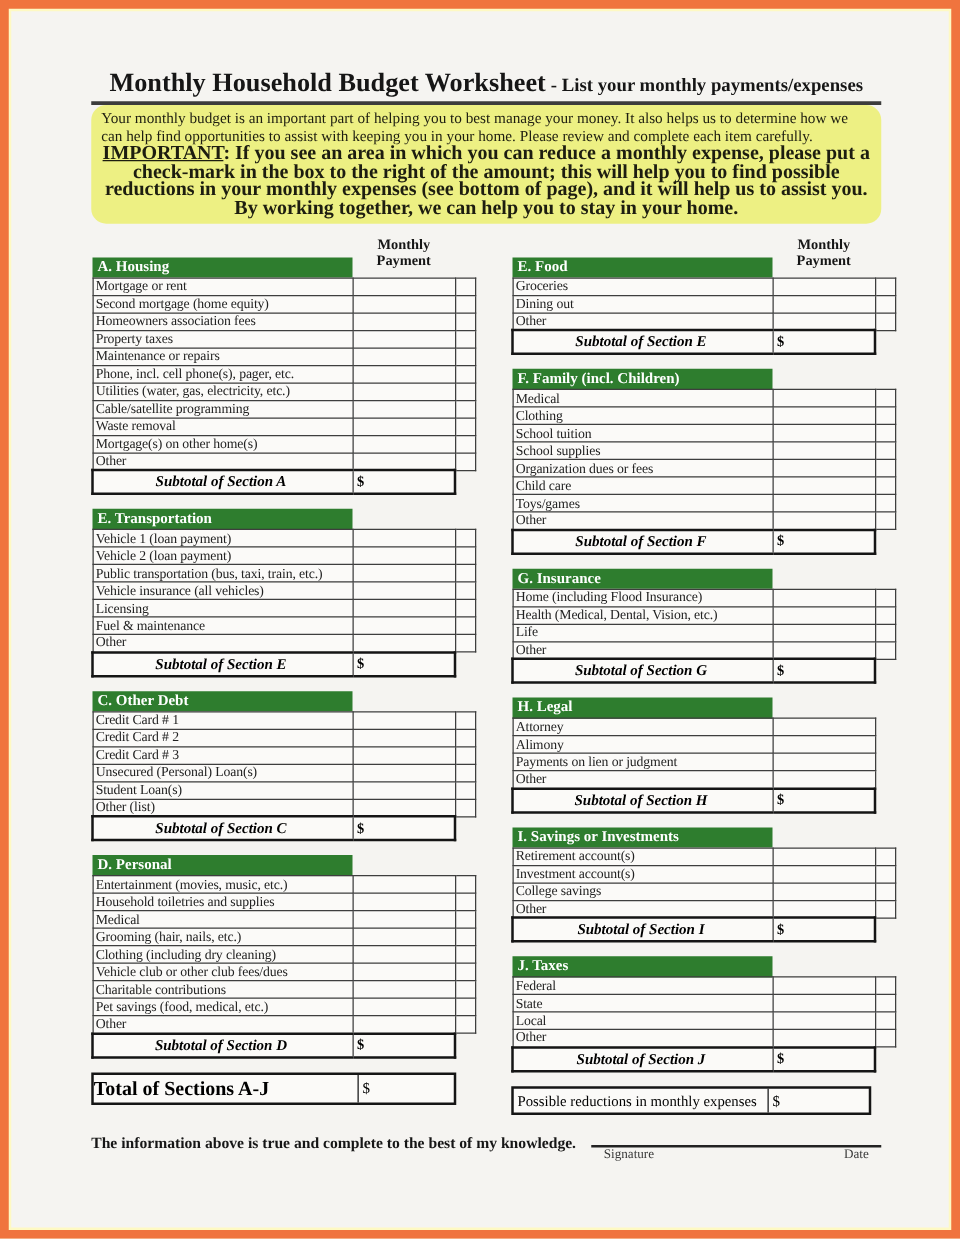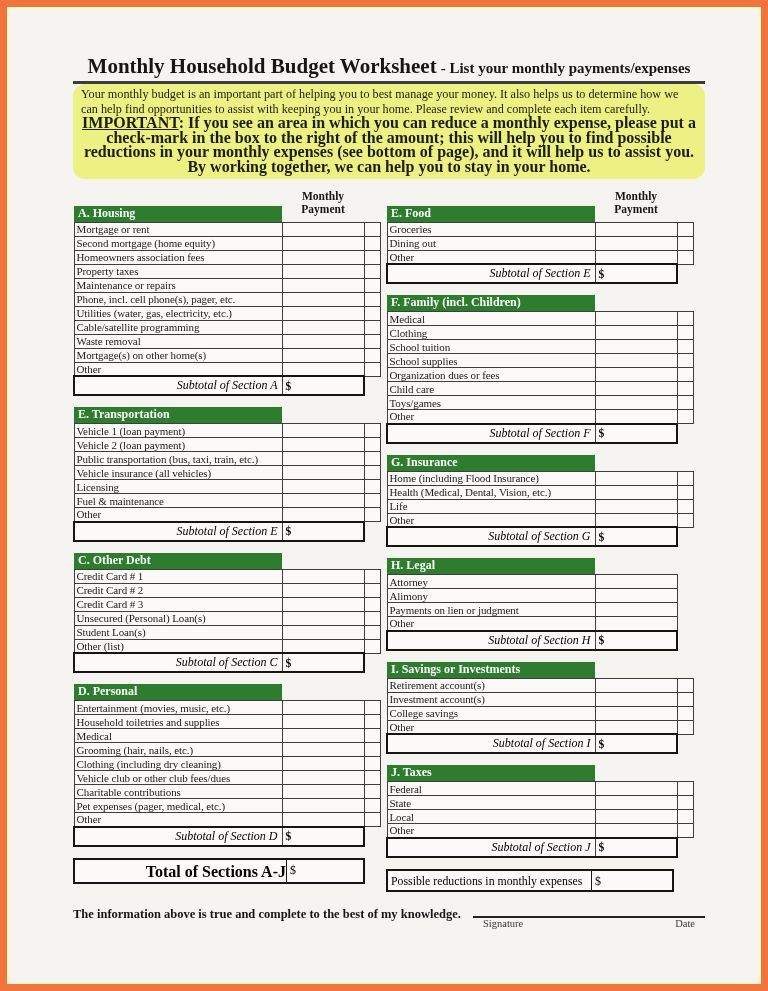--- a/index.html
+++ b/index.html
@@ -18,36 +18,36 @@
   .titlebar{text-align:center;white-space:nowrap;}
   .t1{font-weight:bold;font-size:21px;color:#161616;}
   .t2{font-weight:bold;font-size:15px;color:#161616;}
   .title-rule{height:3px;background:var(--rule-dark);margin-top:2px;}
 
   .intro{background:var(--highlight-yellow);padding:3px 8px 4px 8px;color:#1d1d10;border-radius:12px;}
   .intro p{margin:0;font-size:12.2px;line-height:14.6px;}
   .intro .important{font-weight:bold;text-align:center;font-size:16px;}
   .imp-label{text-decoration:underline;font-weight:bold;}
 
-  .cols{display:flex;gap:7px;margin-top:11px;}
+  .cols{display:flex;gap:30px;margin-top:11px;}
   .col{width:306px;position:relative;}
   .mp{width:84px;margin-left:208px;text-align:center;font-weight:bold;font-size:11.5px;line-height:13px;height:29px;margin-bottom:-13px;color:#161616;}
 
   table.sec{border-collapse:collapse;table-layout:fixed;width:306px;margin:0 0 11px 0;}
   .c-lbl{width:208px;} .c-pay{width:82px;} .c-chk{width:16px;}
   .sec td{height:14px;font-size:11px;vertical-align:middle;}
   .sec .hdr{background:var(--accent-green);color:#fff;font-weight:bold;font-size:12px;height:16px;padding:0 0 1px 4px;border:none;white-space:nowrap;}
   .sec .ghost{border:none;background:transparent;}
   .sec .lbl{border:1px solid #3e3e3e;background:#fbfaf8;padding:0 2px;white-space:nowrap;overflow:hidden;letter-spacing:-0.1px;color:#222;}
   .sec .pay,.sec .chk{border:1px solid #3e3e3e;background:#fbfaf8;}
-  .sec .sub-lbl{border:2px solid #151515;border-right:1px solid #3e3e3e;background:#fbfaf8;font-weight:normal;font-style:italic;font-size:12px;text-align:right;padding-right:4px;height:15px;white-space:nowrap;margin-left:24px;}
+  .sec .sub-lbl{border:2px solid #151515;border-right:1px solid #3e3e3e;background:#fbfaf8;font-weight:bold;font-style:italic;font-size:12px;text-align:center;padding-right:4px;height:15px;white-space:nowrap;margin-left:24px;}
   .sec .sub-pay{border:2px solid #151515;border-left:1px solid #3e3e3e;background:#fbfaf8;font-weight:bold;font-size:11.5px;padding-left:3px;}
 
   .total-box{display:flex;border:2px solid #151515;height:26px;margin-top:8px;width:292px;background:#fbfaf8;}
-  .total-label{width:212px;border-right:1px solid #151515;text-align:right;font-weight:bold;font-size:16px;line-height:23px;white-space:nowrap;}
+  .total-label{width:212px;border-right:1px solid #151515;text-align:left;font-weight:bold;font-size:16px;line-height:23px;white-space:nowrap;}
   .total-pay{flex:1;font-size:12px;padding:3px 0 0 3px;}
 
   .red-box{display:flex;border:2px solid #151515;height:23px;margin-top:10px;width:288px;background:#fbfaf8;}
   .red-label{width:204px;border-right:1px solid #151515;font-size:11.8px;padding:3px 0 0 3px;white-space:nowrap;overflow:hidden;}
   .red-pay{flex:1;font-size:12px;padding:3px 0 0 3px;}
 
   .footer{display:flex;margin-top:13px;width:632px;}
   .decl{font-weight:bold;font-size:12.5px;color:#161616;padding-top:2px;white-space:nowrap;}
   .sig{margin-left:auto;width:232px;padding-top:11px;}
   .sig-line{border-top:2px solid #222;height:2px;}
@@ -292,21 +292,21 @@
                   <td class="lbl">Vehicle club or other club fees/dues</td>
                   <td class="pay"></td>
                   <td class="chk"></td>
                 </tr>
                 <tr>
                   <td class="lbl">Charitable contributions</td>
                   <td class="pay"></td>
                   <td class="chk"></td>
                 </tr>
                 <tr>
-                  <td class="lbl">Pet expenses (pager, medical, etc.)</td>
+                  <td class="lbl">Pet savings (food, medical, etc.)</td>
                   <td class="pay"></td>
                   <td class="chk"></td>
                 </tr>
                 <tr>
                   <td class="lbl">Other</td>
                   <td class="pay"></td>
                   <td class="chk"></td>
                 </tr>
                 <tr>
                   <td class="sub-lbl">Subtotal of Section D</td>

